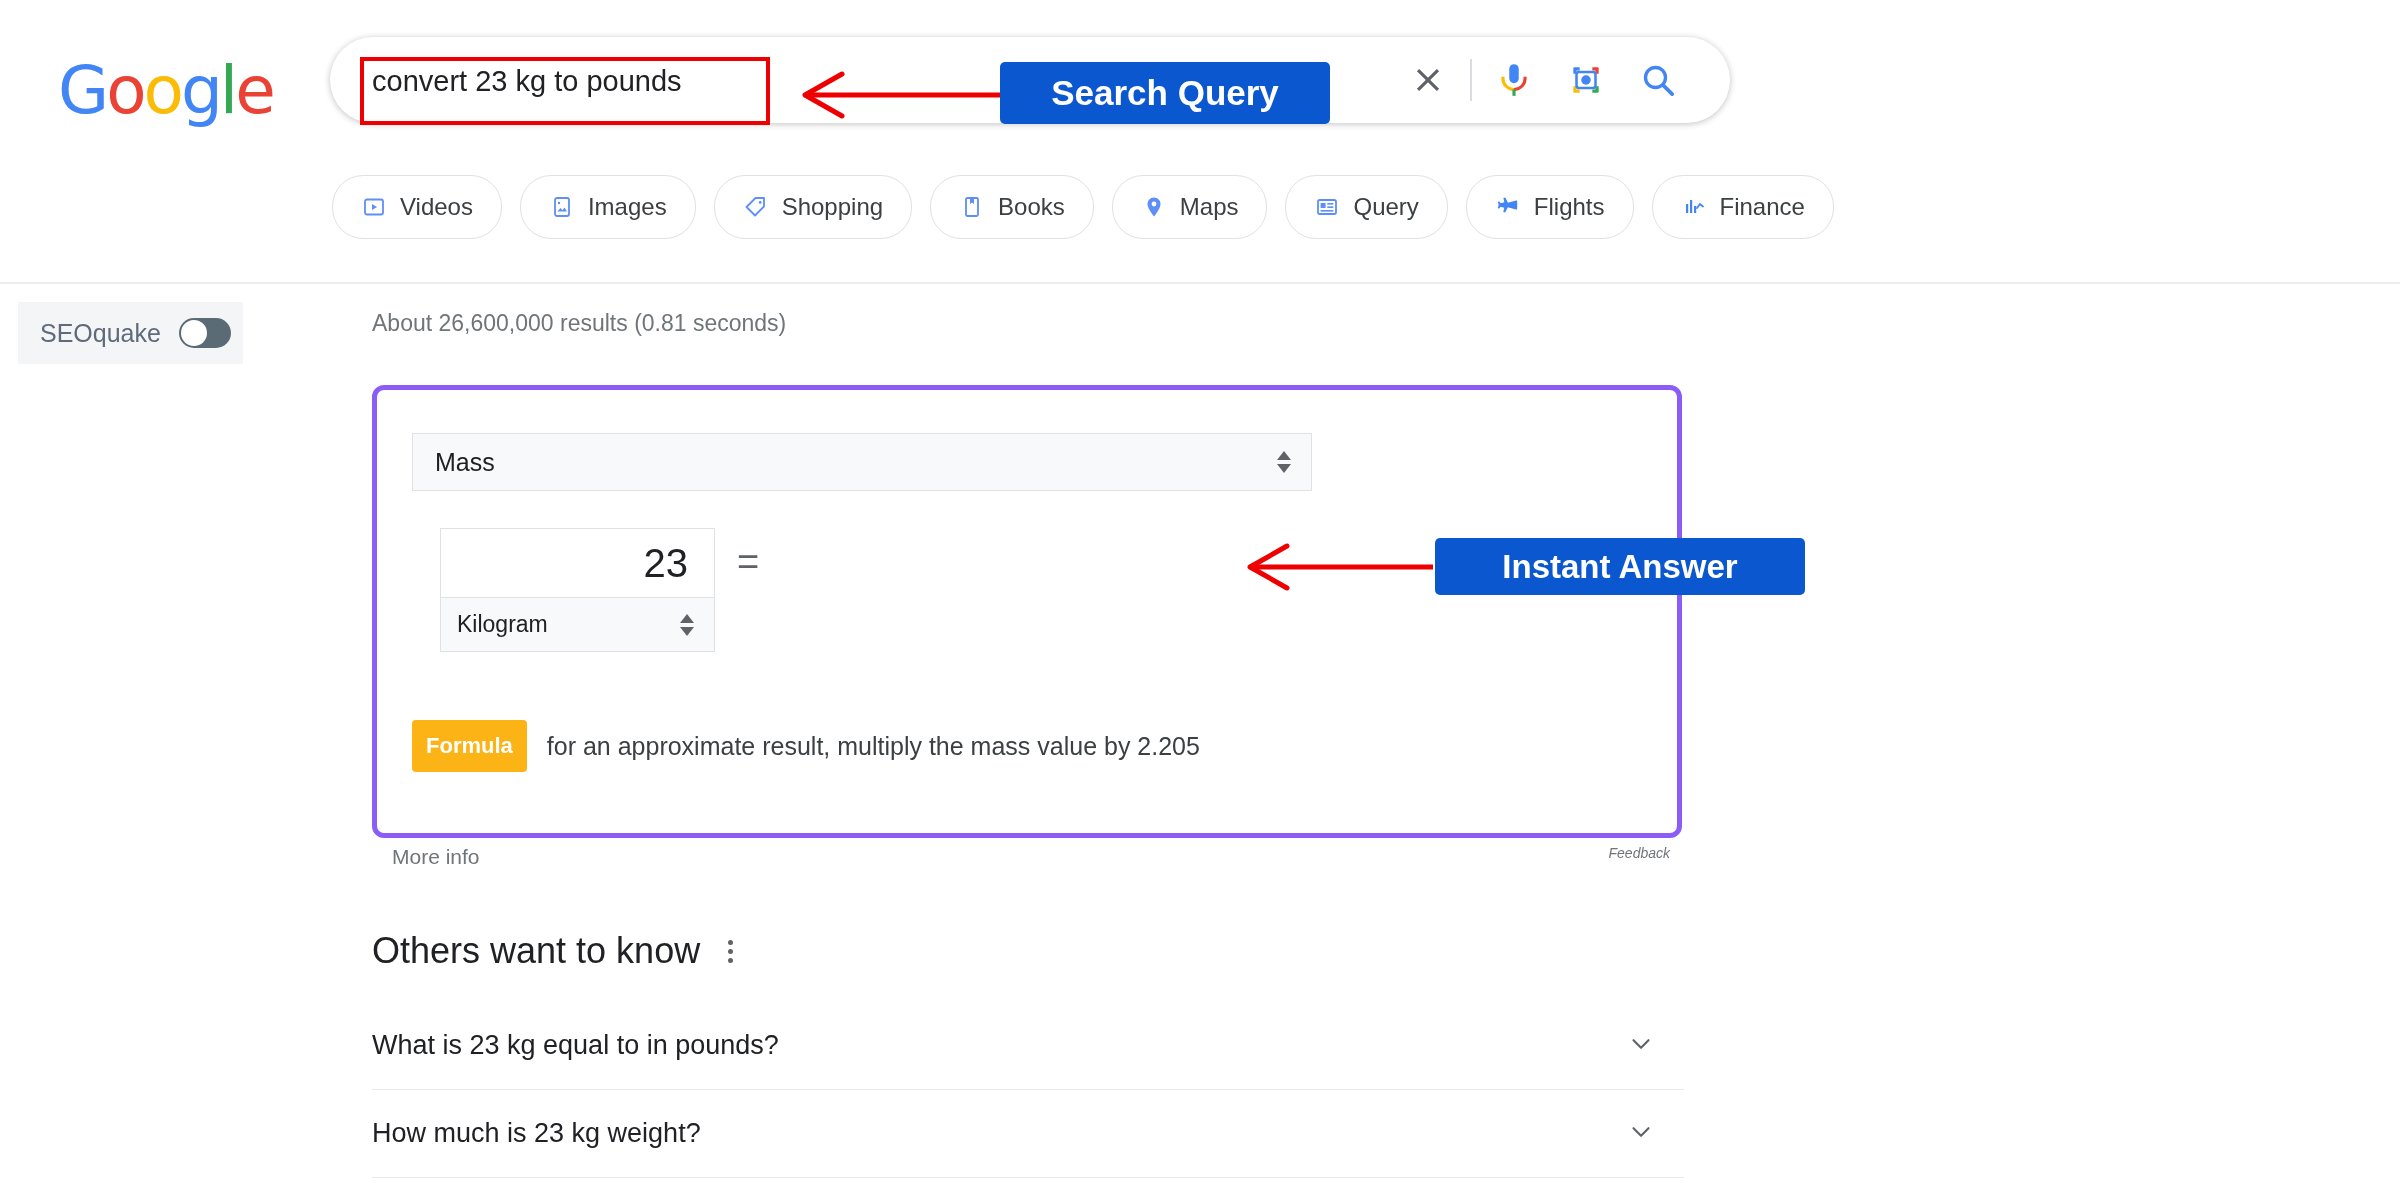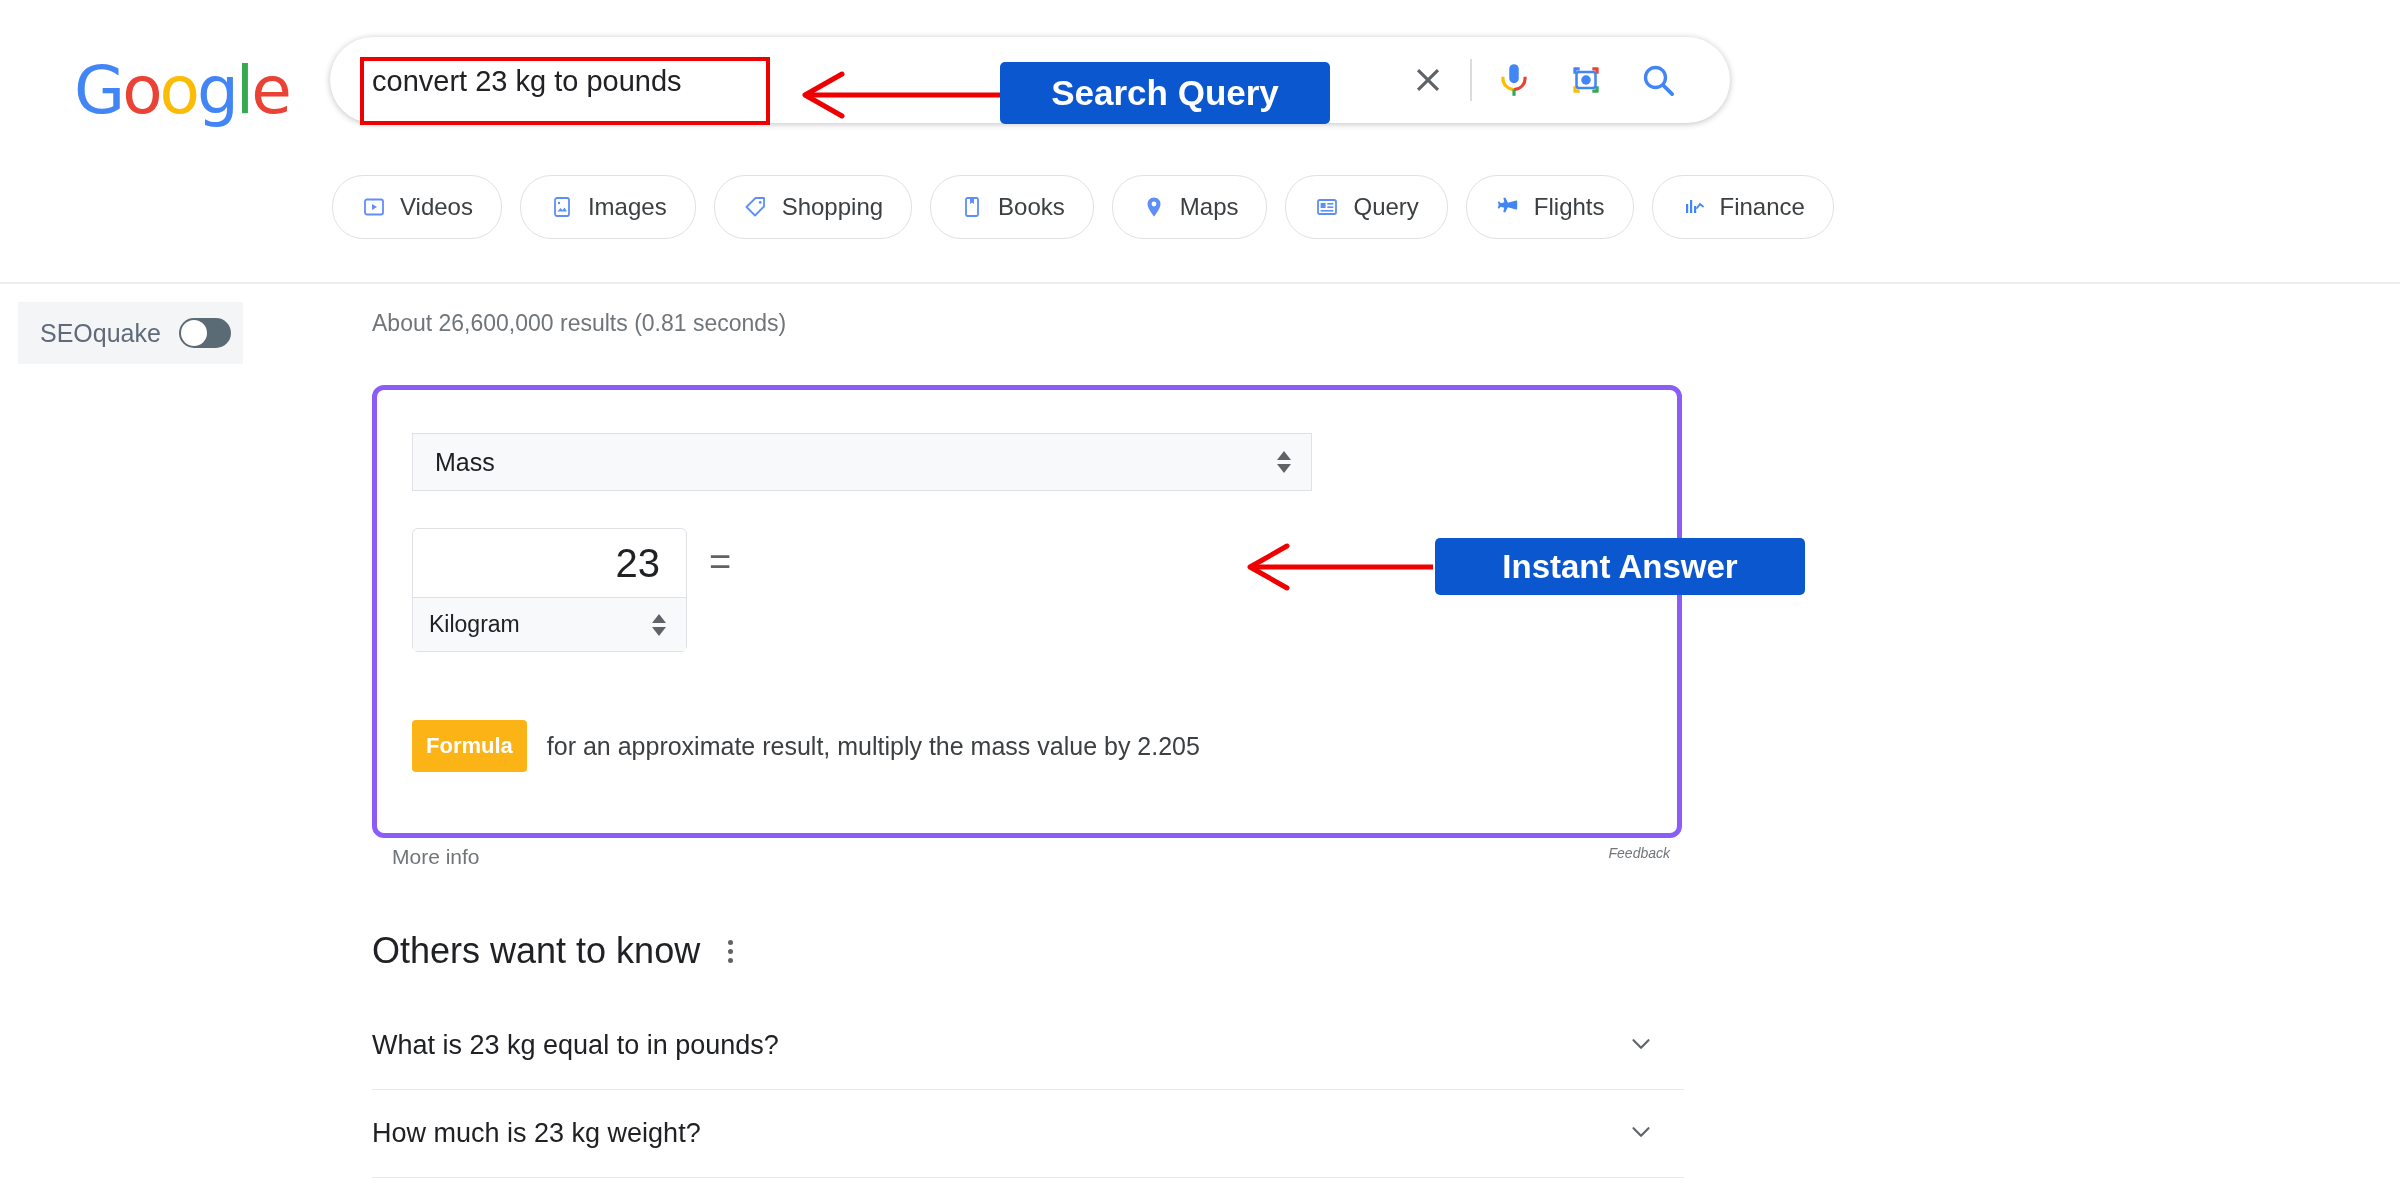--- a/index.html
+++ b/index.html
@@ -11,21 +11,21 @@
     overflow:hidden;
     position:relative;
   }
   .page{position:absolute;inset:0;}
 
   
   .header{position:absolute;left:0;top:0;width:2400px;height:283px;background:#fff;}
   .hdr-divider{position:absolute;left:0;top:282px;width:2400px;height:2px;background:#ebecf0;}
 
   
-  .logo{position:absolute;left:58px;top:58px;font-size:66px;line-height:66px;letter-spacing:-3px;font-family:"DejaVu Sans","Liberation Sans",sans-serif;font-weight:400;margin-left:16px;}
+  .logo{position:absolute;left:58px;top:58px;font-size:66px;line-height:66px;letter-spacing:-3px;font-family:"DejaVu Sans","Liberation Sans",sans-serif;font-weight:400;}
   .logo span{display:inline-block;}
   .l-b{color:#4285F4;} .l-r{color:#EA4335;} .l-y{color:#FBBC05;} .l-g{color:#34A853;}
 
   
   .searchbar{
     position:absolute;left:330px;top:37px;width:1400px;height:86px;
     background:#fff;border-radius:48px;
     box-shadow:0 1px 6px rgba(32,33,36,.28);
   }
   .search-text{
@@ -68,21 +68,21 @@
   }
   .sel .lbl{font-size:25px;color:#202124;}
   .spin{position:absolute;right:20px;top:50%;transform:translateY(-50%);display:flex;flex-direction:column;gap:4px;}
   .spin i{display:block;width:0;height:0;border-left:7px solid transparent;border-right:7px solid transparent;}
   .spin i.up{border-bottom:9px solid #5f6368;}
   .spin i.dn{border-top:9px solid #5f6368;}
 
   .sel-mass{position:absolute;left:35px;top:43px;width:900px;height:58px;padding-left:22px;}
 
   .pair{position:absolute;left:35px;top:138px;display:flex;align-items:flex-start;}
-  .unitbox{width:275px;border:1px solid #dfe1e5;border-radius:6px;box-sizing:border-box;background:#fff;}
+  .unitbox{width:275px;border:1px solid #dfe1e5;border-radius:0;box-sizing:border-box;background:#fff;margin-left:28px;}
   .unitbox .val{
     height:68px;display:flex;align-items:center;justify-content:flex-end;
     padding-right:26px;font-size:40px;color:#202124;box-sizing:border-box;
   }
   .unitbox .unitsel{
     height:54px;border-top:1px solid #dfe1e5;background:#f8f9fa;
     display:flex;align-items:center;padding-left:16px;position:relative;box-sizing:border-box;
   }
   .unitbox .unitsel .lbl{font-size:23px;color:#202124;}
   .equals{font-size:38px;color:#5f6368;margin:0 22px;line-height:68px;}

